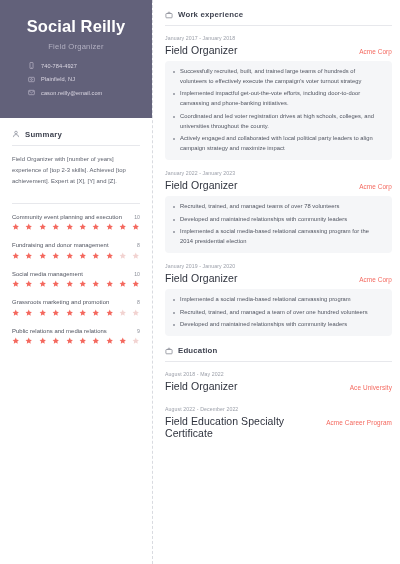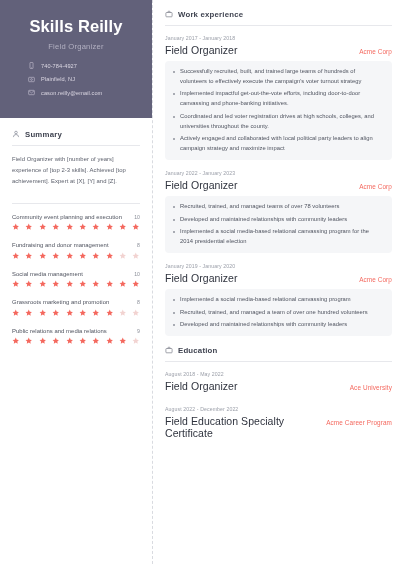--- a/index.html
+++ b/index.html
@@ -145,20 +145,21 @@
   .star svg { display:block; }
 
   
   .main {
     flex: 1 1 auto;
     padding: 10px 8px 0 13px;
     box-sizing: border-box;
   }
   .main-section-head {
     display: flex;
+    align-items: center;
     gap: 5px;
     margin-bottom: 6px;
   }
   .main-section-head .mh-icon { width: 8px; height: 8px; flex: 0 0 8px; display:block; }
   .main-section-head .mh-icon svg { display:block; }
   .main-section-title {
     font-size: 7.8px;
     font-weight: bold;
     color: #3f4350;
     letter-spacing: 0.2px;
@@ -229,21 +230,21 @@
   .edu-entry .entry-title { font-size: 10.5px; }
 </style>
 </head>
 <body>
 
 <div class="page">
 
   <div class="sidebar">
 
     <div class="header-block">
-      <div class="name">Skills Reilly</div>
+      <div class="name">Social Reilly</div>
       <div class="job-title">Field Organizer</div>
       <ul class="contact-list">
         <li class="contact-item">
           <span class="ci-icon">
             <svg viewBox="0 0 16 16" width="7" height="7">
                 <rect x="4.5" y="1" width="7" height="14" rx="1.4" fill="none" stroke="#cfcada" stroke-width="1.3"></rect>
                 <line x1="7" y1="13" x2="9" y2="13" stroke="#cfcada" stroke-width="1.1"></line>
               </svg>
           </span>
           <span>740-784-4927</span>

